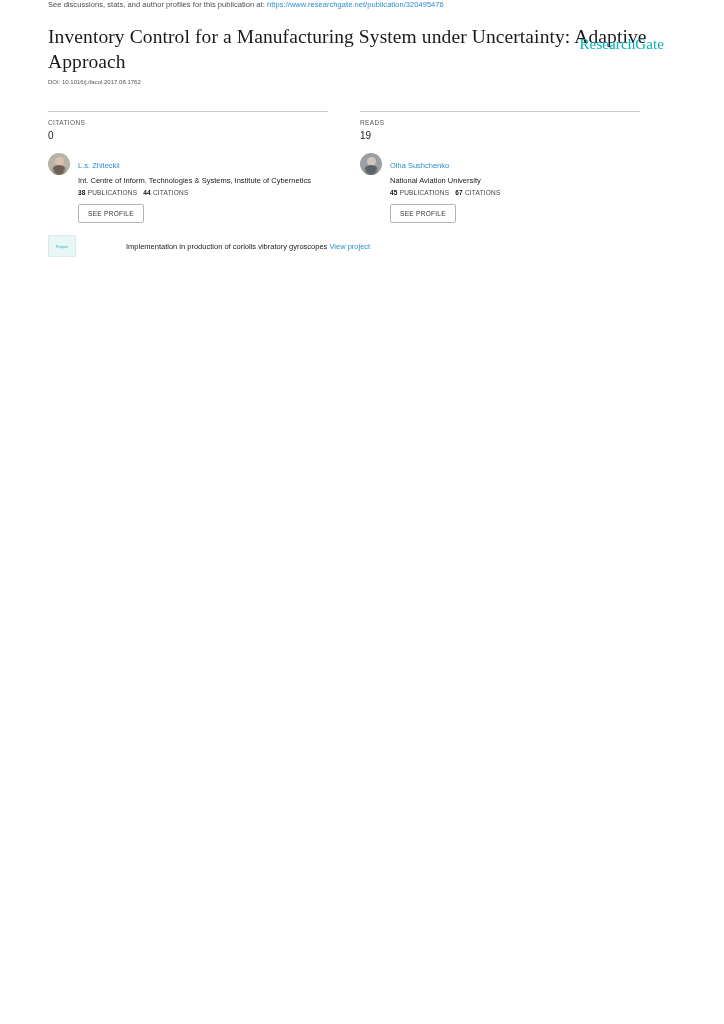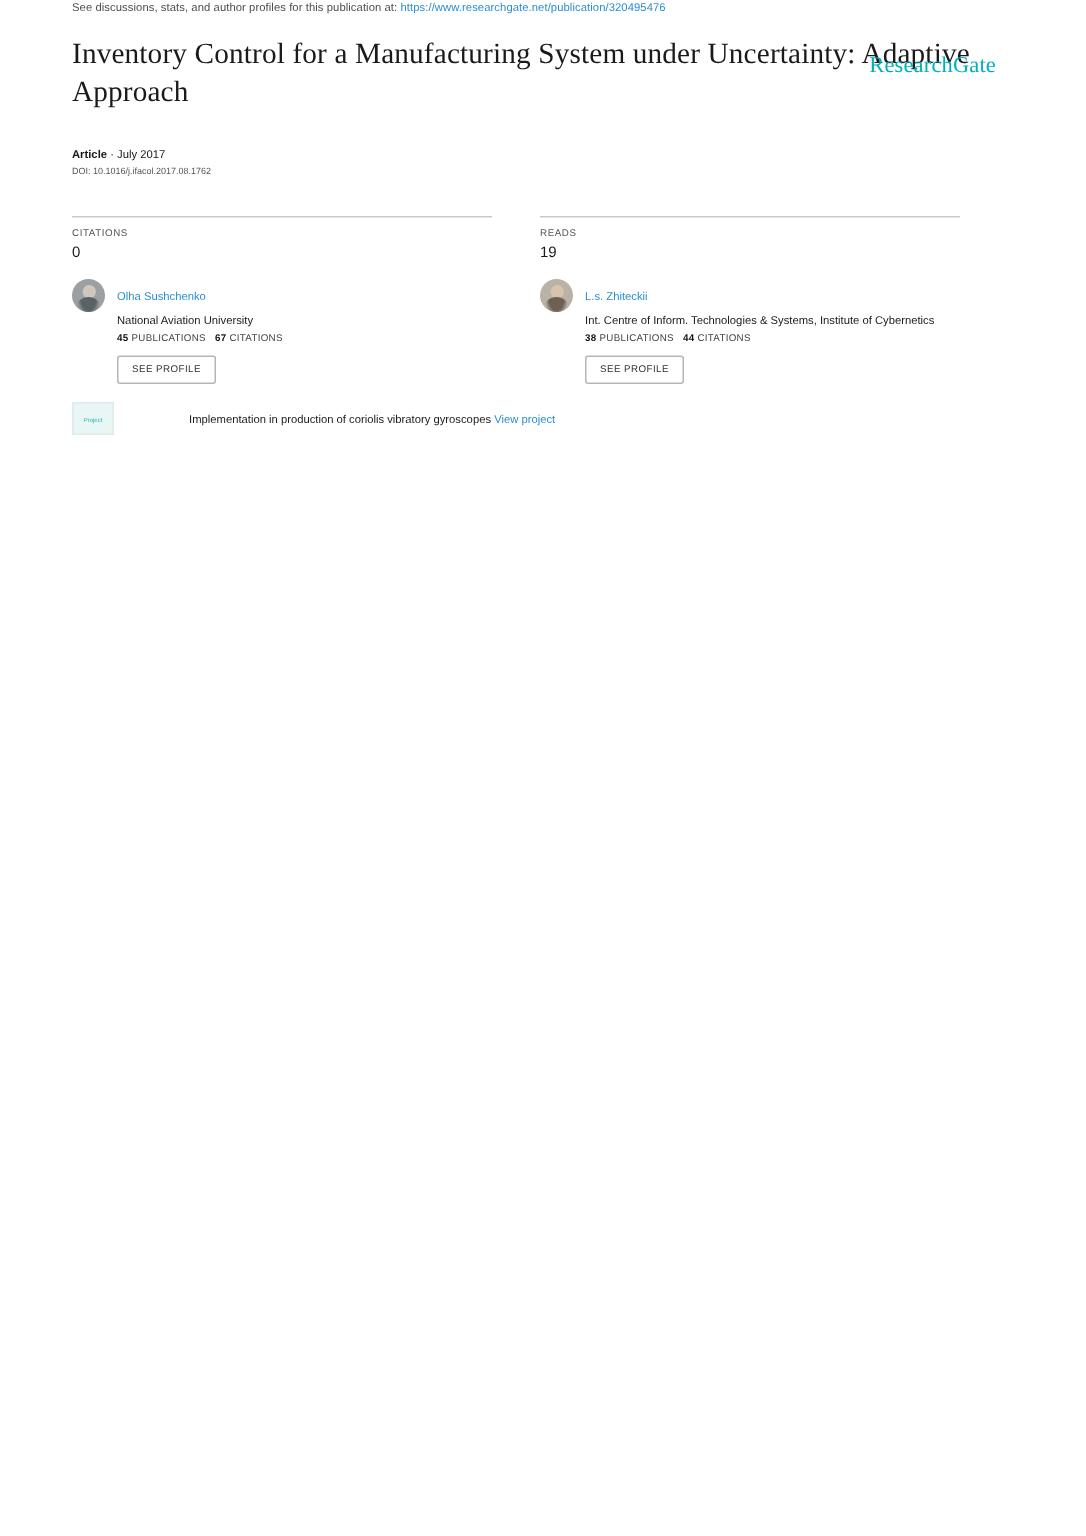--- a/index.html
+++ b/index.html
@@ -216,77 +216,74 @@
 <div class="page">
 
   <div class="rg-logo">ResearchGate</div>
 
   <div class="discussions">
     <span>See discussions, stats, and author profiles for this publication at: </span><a href="#">https://www.researchgate.net/publication/320495476</a>
   </div>
 
   <div class="title">Inventory Control for a Manufacturing System under Uncertainty: Adaptive Approach</div>
 
-  <div class="article-line">
-    <span class="bold">Article</span><span> · </span><span>July 2017</span>
-  </div>
   <div class="doi">DOI: 10.1016/j.ifacol.2017.08.1762</div>
 
   <div class="metrics">
     <div class="metric-col">
       <div class="metric-rule"></div>
       <div class="metric-label">CITATIONS</div>
       <div class="metric-value">0</div>
     </div>
     <div class="metric-col">
       <div class="metric-rule"></div>
       <div class="metric-label">READS</div>
       <div class="metric-value">19</div>
     </div>
   </div>
 
 
   <div class="authors">
+
+    <div class="author">
+      <div class="avatar">
+          <div class="head"></div>
+        </div>
+      <div class="author-info">
+        <a href="#" class="author-name">L.s. Zhiteckii</a>
+        <div class="author-affil">Int. Centre of Inform. Technologies &amp; Systems, Institute of Cybernetics</div>
+        <div class="author-stats">
+          <span class="num">38</span>
+          <span>PUBLICATIONS</span>
+          &nbsp;
+          <span class="num">44</span>
+          <span>CITATIONS</span>
+        </div>
+        <div class="see-profile">SEE PROFILE</div>
+      </div>
+    </div>
 
     <div class="author">
       <div class="avatar a2">
           <div class="head"></div>
         </div>
       <div class="author-info">
         <a href="#" class="author-name">Olha Sushchenko</a>
         <div class="author-affil">National Aviation University</div>
         <div class="author-stats">
           <span class="num">45</span>
           <span>PUBLICATIONS</span>
           &nbsp;
           <span class="num">67</span>
           <span>CITATIONS</span>
         </div>
         <div class="see-profile">SEE PROFILE</div>
       </div>
     </div>
 
-    <div class="author">
-      <div class="avatar">
-          <div class="head"></div>
-        </div>
-      <div class="author-info">
-        <a href="#" class="author-name">L.s. Zhiteckii</a>
-        <div class="author-affil">Int. Centre of Inform. Technologies &amp; Systems, Institute of Cybernetics</div>
-        <div class="author-stats">
-          <span class="num">38</span>
-          <span>PUBLICATIONS</span>
-          &nbsp;
-          <span class="num">44</span>
-          <span>CITATIONS</span>
-        </div>
-        <div class="see-profile">SEE PROFILE</div>
-      </div>
-    </div>
-
   </div>
 
 
   <div class="project-row">
     <div class="project-thumb">Project</div>
     <div class="project-text">
       <span>Implementation in production of coriolis vibratory gyroscopes </span><a href="#">View project</a>
     </div>
   </div>
 

